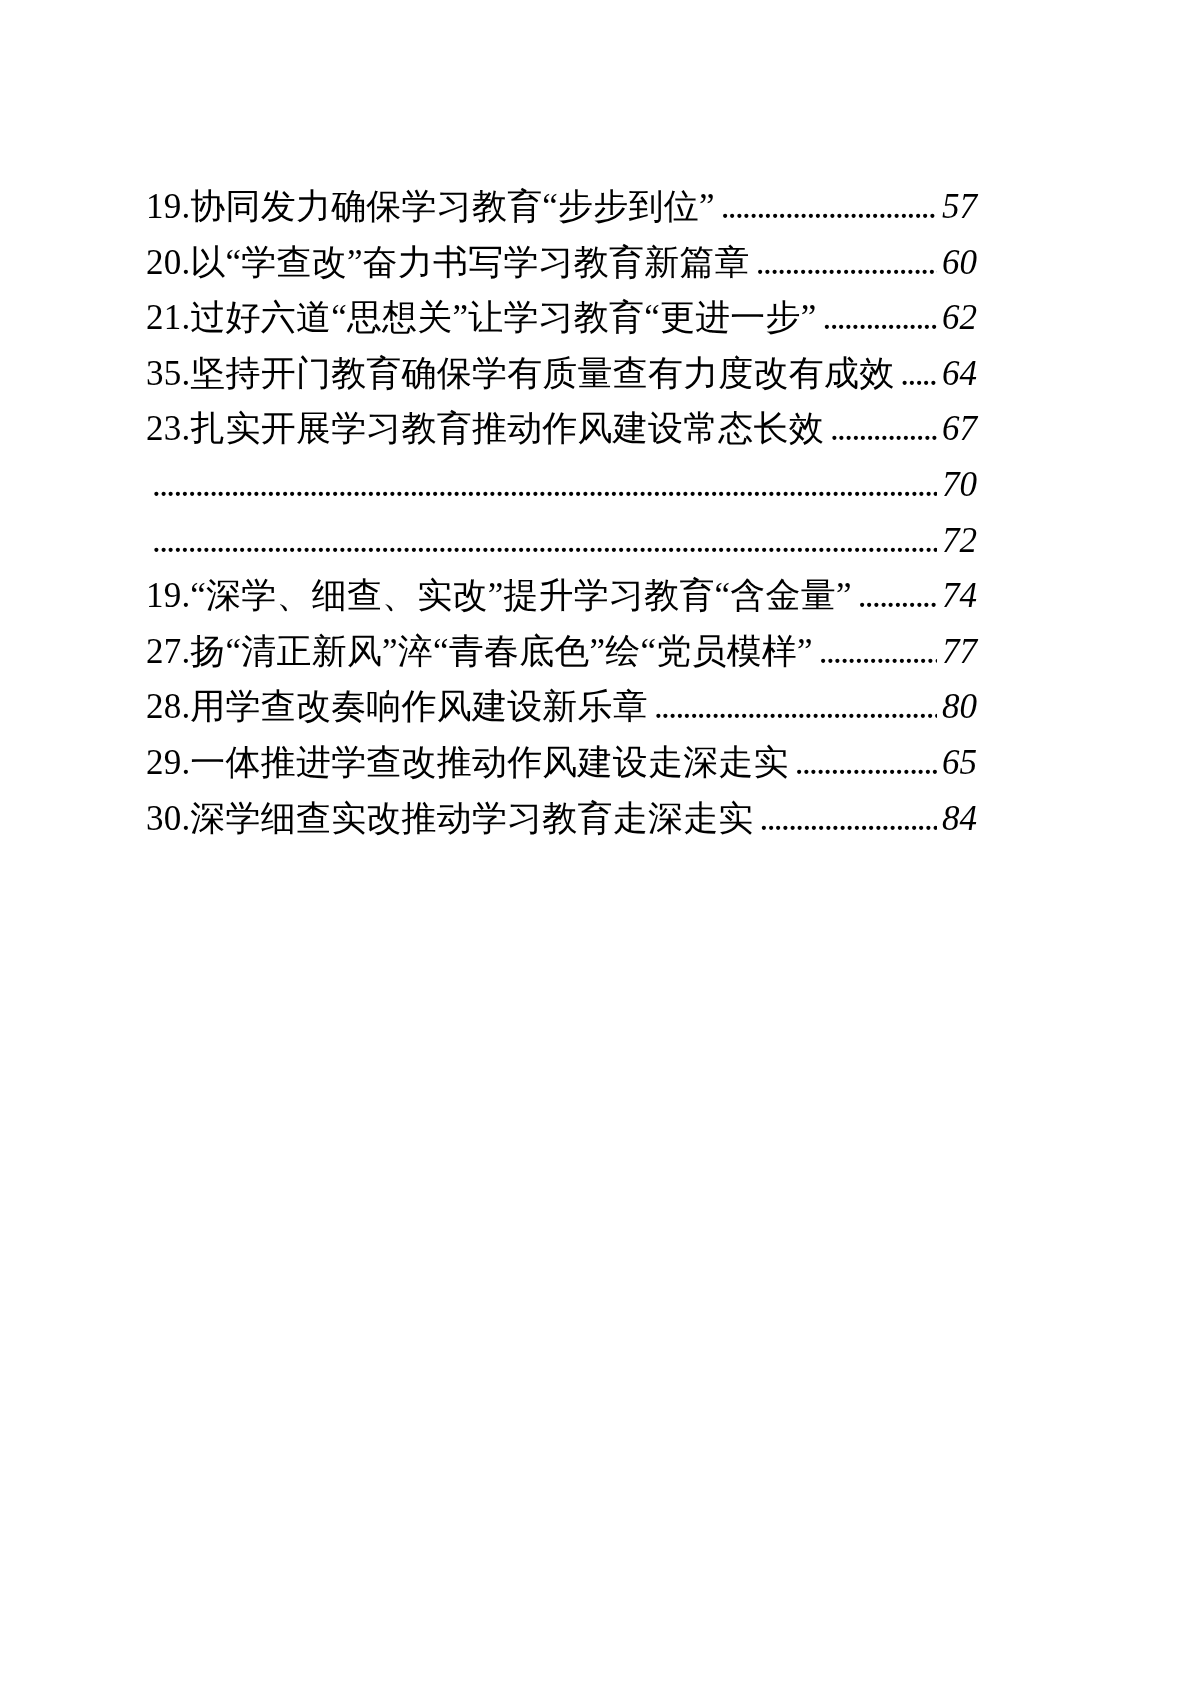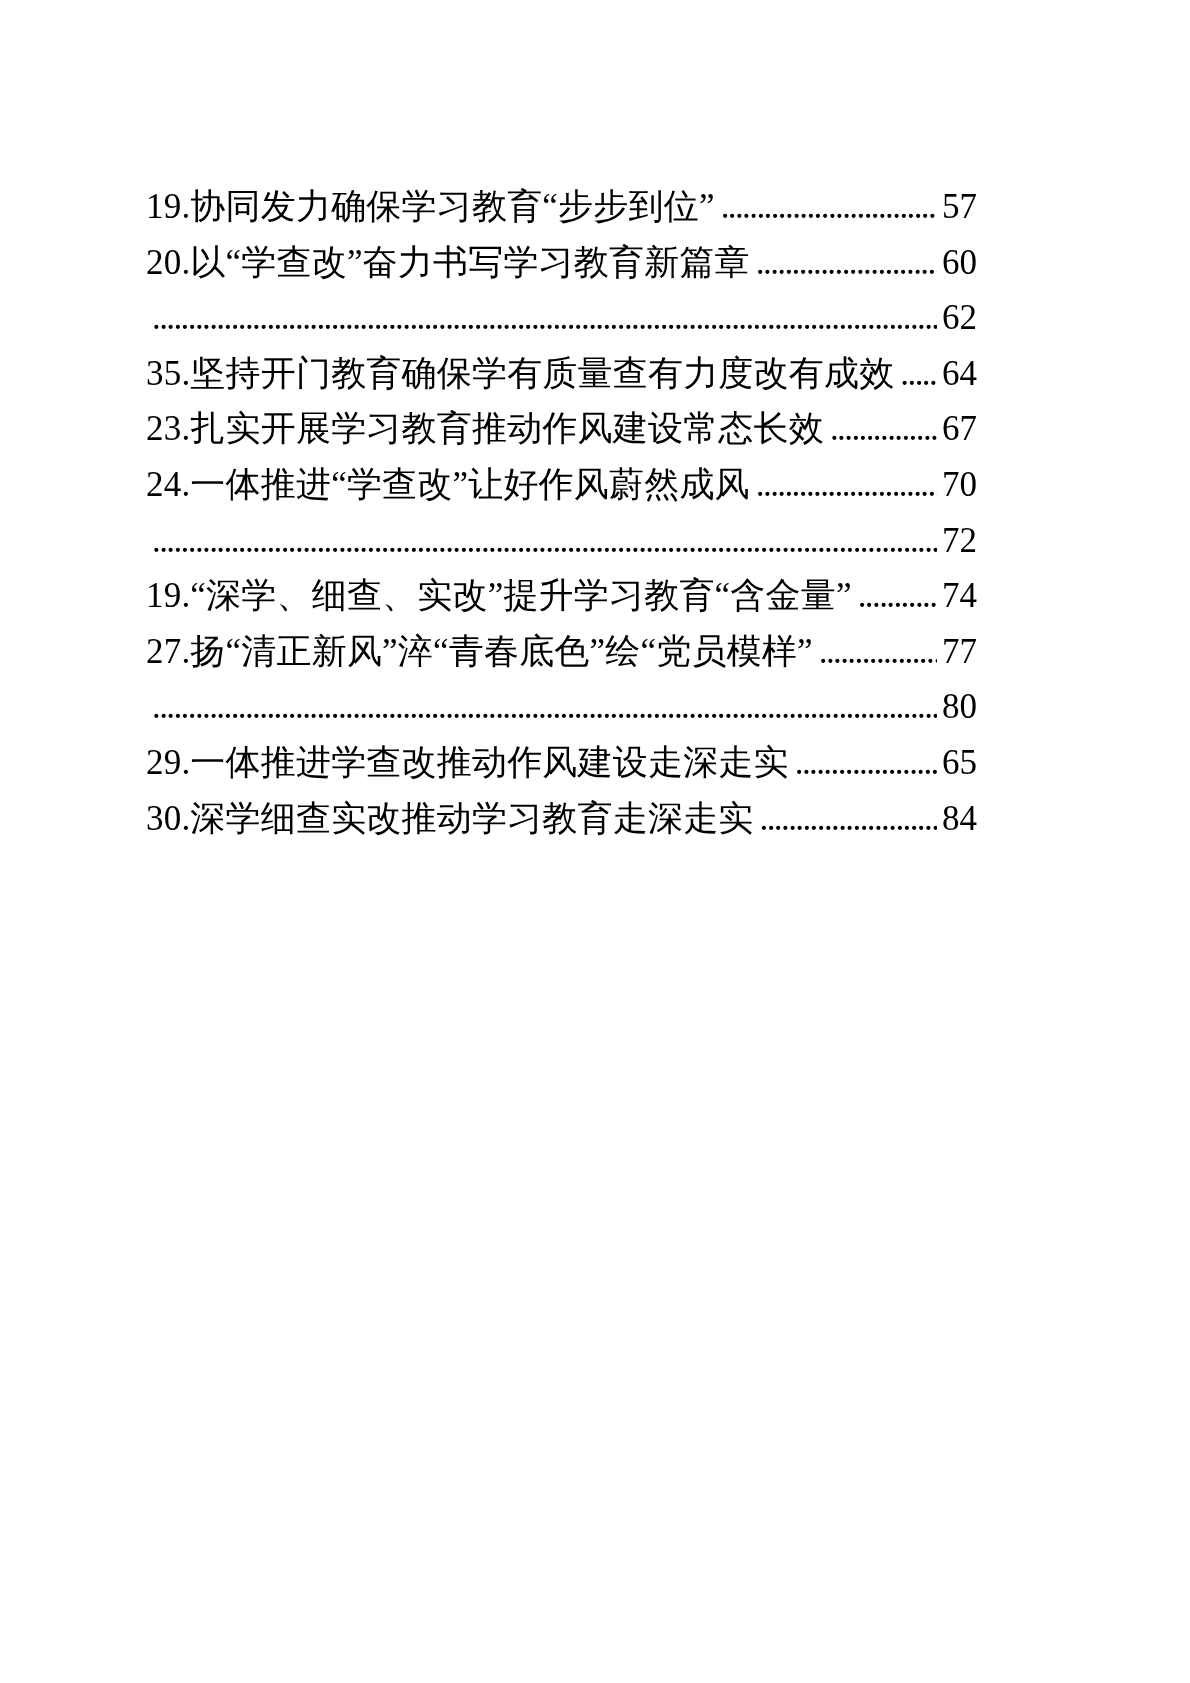--- a/index.html
+++ b/index.html
@@ -41,58 +41,59 @@
     min-width: 0;
     overflow: hidden;
     margin-left: 6px;
     letter-spacing: -1.6px;
     font-size: 35px;
   }
   .page-num {
     flex: 0 0 auto;
     margin-left: 5px;
     text-align: right;
+    font-style: italic;
   }
 </style>
 </head>
 <body>
 
 <div class="page">
   <div class="toc" id="toc">
   <div class="toc-row">
     <span class="toc-title">19.协同发力确保学习教育“步步到位”</span>
     <span class="leader">............................................................................................................................................</span>
     <span class="page-num">57</span>
   </div>
 
   <div class="toc-row">
     <span class="toc-title">20.以“学查改”奋力书写学习教育新篇章</span>
     <span class="leader">............................................................................................................................................</span>
     <span class="page-num">60</span>
   </div>
 
   <div class="toc-row">
+    <span class="toc-title">21.过好六道“思想关”让学习教育“更进一步”</span>
     <span class="leader">............................................................................................................................................</span>
     <span class="page-num">62</span>
   </div>
 
   <div class="toc-row">
     <span class="toc-title">35.坚持开门教育确保学有质量查有力度改有成效</span>
     <span class="leader">............................................................................................................................................</span>
     <span class="page-num">64</span>
   </div>
 
   <div class="toc-row">
     <span class="toc-title">23.扎实开展学习教育推动作风建设常态长效</span>
     <span class="leader">............................................................................................................................................</span>
     <span class="page-num">67</span>
   </div>
 
   <div class="toc-row">
-    <span class="toc-title">24.一体推进“学查改”让好作风蔚然成风</span>
     <span class="leader">............................................................................................................................................</span>
     <span class="page-num">70</span>
   </div>
 
   <div class="toc-row">
     <span class="leader">............................................................................................................................................</span>
     <span class="page-num">72</span>
   </div>
 
   <div class="toc-row">
@@ -101,20 +102,21 @@
     <span class="page-num">74</span>
   </div>
 
   <div class="toc-row">
     <span class="toc-title">27.扬“清正新风”淬“青春底色”绘“党员模样”</span>
     <span class="leader">............................................................................................................................................</span>
     <span class="page-num">77</span>
   </div>
 
   <div class="toc-row">
+    <span class="toc-title">28.用学查改奏响作风建设新乐章</span>
     <span class="leader">............................................................................................................................................</span>
     <span class="page-num">80</span>
   </div>
 
   <div class="toc-row">
     <span class="toc-title">29.一体推进学查改推动作风建设走深走实</span>
     <span class="leader">............................................................................................................................................</span>
     <span class="page-num">65</span>
   </div>
 

